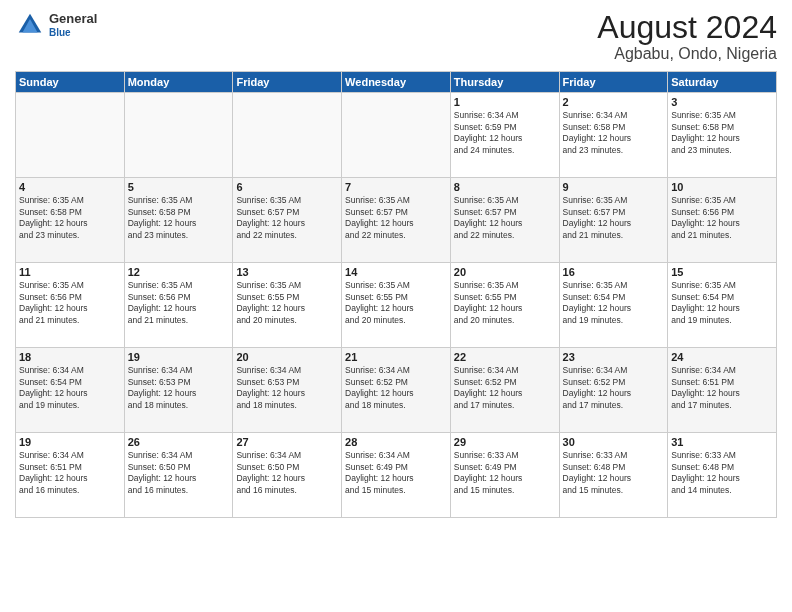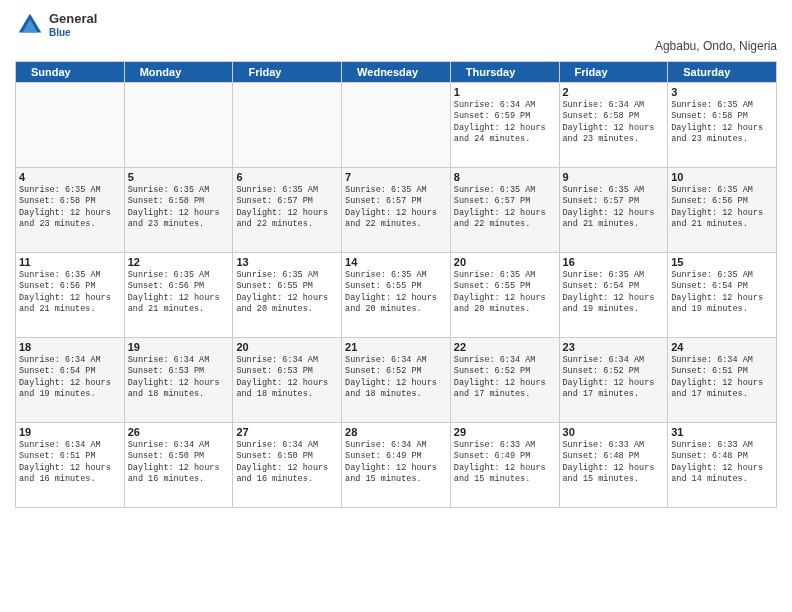--- a/index.html
+++ b/index.html
@@ -48,33 +48,32 @@
     .title-block {
       text-align: right;
     }
     .main-title {
       font-size: 32px;
       font-weight: normal;
       color: #222;
       line-height: 1.1;
     }
     .subtitle {
-      font-size: 12px;
+      font-size: 16px;
       color: #444;
-      margin-top: 29px;
     }
     .calendar {
       width: 100%;
       border-collapse: collapse;
       font-size: 9.5px;
     }
     .calendar thead th {
       background-color: #1a5fa8;
       color: white;
-      padding: 4px 15px;
+      padding: 4px 3px;
       text-align: left;
       font-size: 11px;
       font-weight: bold;
       border: 1px solid #ccc;
     }
     .calendar tbody td {
       border: 1px solid #ccc;
       padding: 3px 3px;
       vertical-align: top;
       width: calc(100%/7);
@@ -90,21 +89,20 @@
       font-size: 11px;
       font-weight: bold;
       color: #222;
       display: block;
       margin-bottom: 2px;
     }
     .day-info {
       font-size: 8.5px;
       color: #333;
       line-height: 1.35;
-      font-family: Liberation Mono, monospace;
     }
     .empty-cell {
       background-color: #f9f9f9 !important;
     }
   </style>
 </head>
 <body>
 
 <div class="page">
   <div class="header">
@@ -112,20 +110,21 @@
       <svg class="logo-icon" viewBox="0 0 40 40">
         <polygon points="20,5 35,30 5,30" fill="#1a5fa8"></polygon>
         <polygon points="20,12 30,30 10,30" fill="#4a90d9"></polygon>
       </svg>
       <div class="logo-text">
         <span class="logo-general">General</span>
         <span class="logo-blue">Blue</span>
       </div>
     </div>
     <div class="title-block">
+      <div class="main-title">August 2024</div>
       <div class="subtitle">Agbabu, Ondo, Nigeria</div>
     </div>
   </div>
 
   <table class="calendar">
     <thead>
       <tr>
       <th>Sunday</th>
           <th>Monday</th>
           <th>Friday</th>

